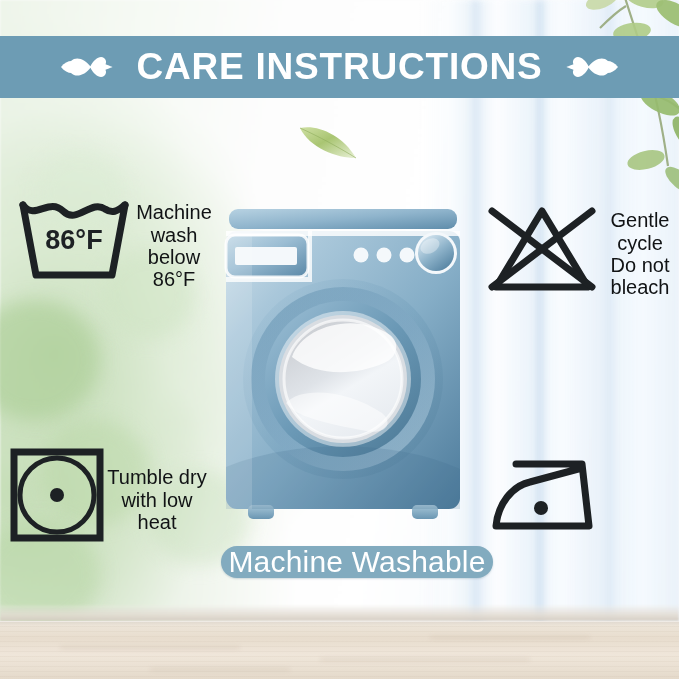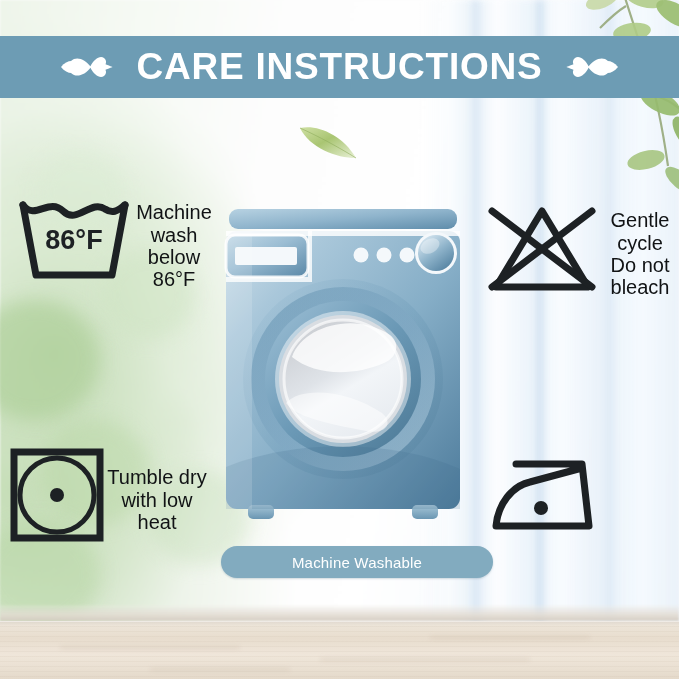--- a/index.html
+++ b/index.html
@@ -129,21 +129,21 @@
   
   .badge{
     position:absolute; left:221px; top:546px; width:272px; height:32px;
     background:#82abbf;
     border-radius:16px;
     display:flex; align-items:center; justify-content:center;
     z-index:7;
     box-shadow:0 1px 2px rgba(120,150,165,.35);
   }
   .badge span{
-    color:#ffffff; font-size:15px; letter-spacing:.2px;
+    color:#ffffff; font-size:30px; letter-spacing:.2px;
     font-family:"Liberation Sans", sans-serif;
   }
 </style>
 </head>
 <body>
 
 <div id="scene">
 
   <div class="bg-base"></div>
 

